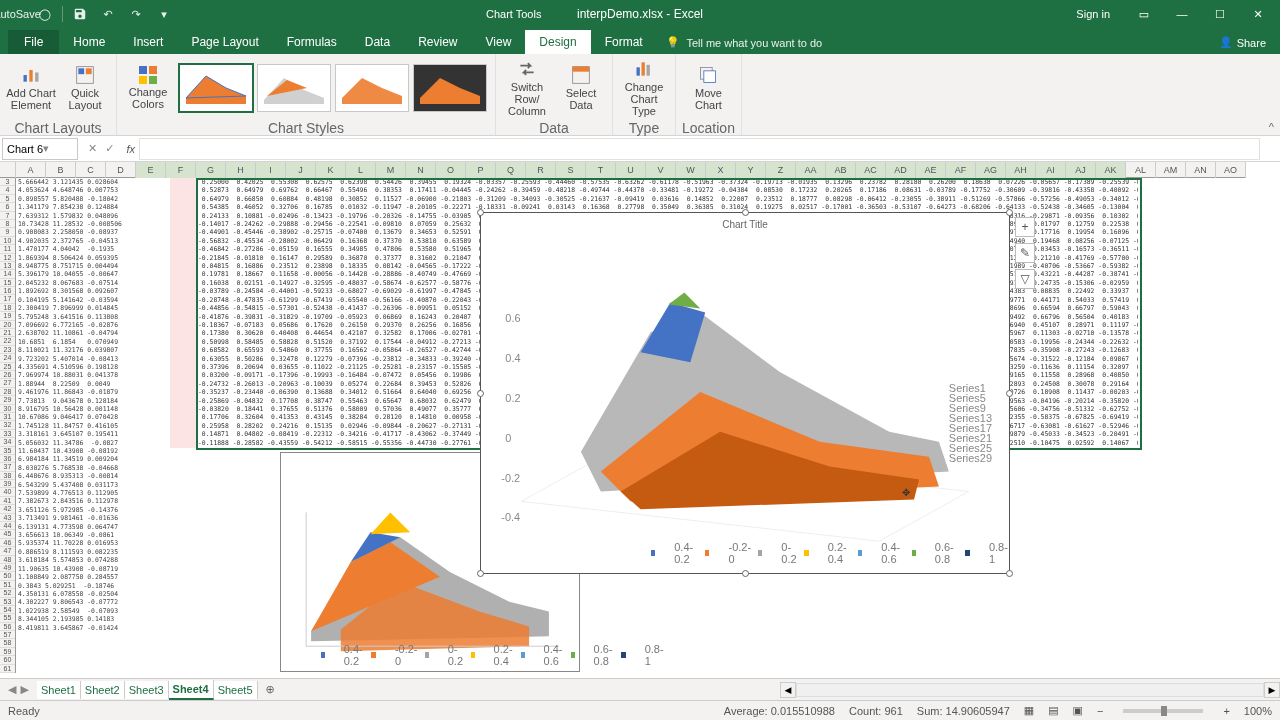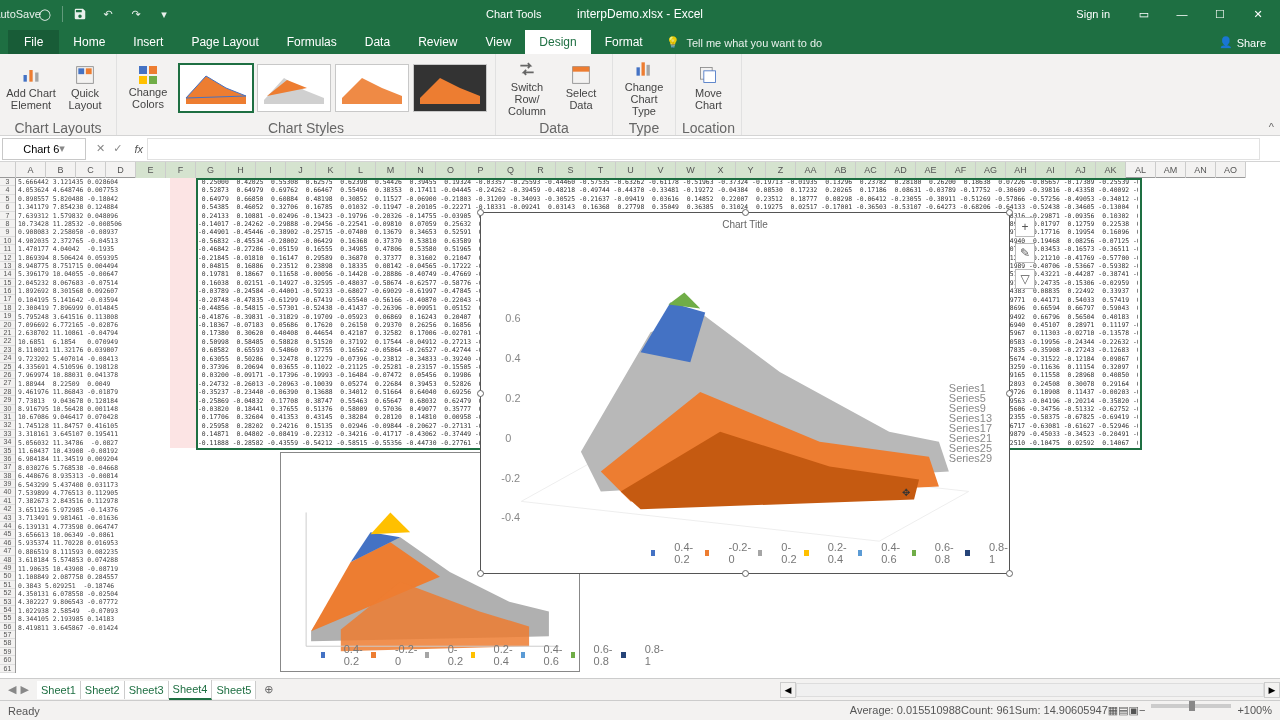--- a/index.html
+++ b/index.html
@@ -22,21 +22,21 @@
 .ribbon{height:82px;background:#f3f2f1;border-bottom:1px solid #d4d4d4;display:flex;position:relative}
 .ribbon-group{display:flex;flex-direction:column;align-items:center;padding:2px 6px;border-right:1px solid #e1e1e1}
 .rg-body{flex:1;display:flex;align-items:center;gap:4px}
 .rg-label{font-size:14px;color:#666;padding-bottom:1px}
 .big-btn{display:flex;flex-direction:column;align-items:center;justify-content:center;width:50px;height:64px;gap:2px;text-align:center;line-height:1.1;font-size:11px;color:#444}
 .style-gallery{display:flex;gap:4px;padding:2px}
 .style-thumb{width:74px;height:48px;border:1px solid #c8c8c8;background:#fff;display:flex;align-items:center;justify-content:center;overflow:hidden}
 .style-thumb.selected{border:1px solid #1e6f42;box-shadow:0 0 0 1px #1e6f42}
 .collapse-arrow{position:absolute;right:6px;bottom:2px;color:#666}
 .namebox-row{height:26px;display:flex;align-items:center;border-bottom:1px solid #d4d4d4;background:#fff}
-.namebox{width:84px;height:22px;border:1px solid #c8c8c8;margin:0 2px;padding:2px 16px;font-size:12px;display:flex;align-items:center;justify-content:center}
+.namebox{width:76px;height:22px;border:1px solid #c8c8c8;margin:0 2px;padding:2px 4px;font-size:12px;display:flex;align-items:center;justify-content:flex-start}
 .fx-btns{display:flex;gap:8px;padding:0 8px;color:#888}
 .fx-label{font-style:italic;color:#555;padding:0 4px}
 .formula-bar{flex:1;height:22px;border:1px solid #e1e1e1;margin-right:20px}
 .sheet-area{position:relative;height:517px;overflow:hidden;background:#fff}
 .col-headers{position:absolute;left:0;top:0;height:16px;display:flex;background:#f3f2f1;border-bottom:1px solid #999;z-index:2}
 .col-h{width:30px;height:16px;border-right:1px solid #ccc;text-align:center;font-size:9px;color:#555;display:flex;align-items:center;justify-content:center}
 .col-h.sel{background:#d5e3cf}
 .rowhdr-col{position:absolute;left:0;top:16px;width:16px;background:#f3f2f1;border-right:1px solid #999;z-index:2}
 .row-h{height:8.4px;border-bottom:1px solid #ddd;font-size:7px;color:#555;text-align:center;line-height:8.4px}
 .chart-box{position:absolute;border:1px solid #888;background:#fff;z-index:5}
@@ -46,27 +46,27 @@
 .handle{position:absolute;width:7px;height:7px;background:#fff;border:1px solid #666;border-radius:50%}
 .h-tl{left:-4px;top:-4px}.h-tr{right:-4px;top:-4px}.h-bl{left:-4px;bottom:-4px}.h-br{right:-4px;bottom:-4px}
 .h-tm{left:50%;top:-4px;margin-left:-3px}.h-bm{left:50%;bottom:-4px;margin-left:-3px}
 .h-ml{left:-4px;top:50%;margin-top:-3px}.h-mr{right:-4px;top:50%;margin-top:-3px}
 .chart-ctrl{position:absolute;right:-26px;width:20px;height:20px;border:1px solid #bbb;background:#fff;display:flex;align-items:center;justify-content:center;font-size:12px;color:#555}
 .surf{position:absolute;width:100%;height:100%}
 .cursor-move{position:absolute;left:902px;top:325px;z-index:20;font-size:10px;color:#333}
 .sheet-tabs{position:absolute;bottom:20px;left:0;right:0;height:22px;background:#f3f2f1;display:flex;align-items:center;border-top:1px solid #ccc}
 .st-nav{display:flex;gap:4px;padding:0 8px;color:#888}
 .st-tab{padding:3px 4px;border-right:1px solid #ccc;font-size:11px;background:#fff;color:#1e6f42}
-.st-tab.active{border-bottom:2px solid #1e6f42;font-weight:400}
+.st-tab.active{border-bottom:2px solid #1e6f42;font-weight:700}
 .st-add{padding:3px 8px;color:#666}
 .hscroll{margin-left:auto;width:500px;height:16px;display:flex;align-items:center}
 .hs-btn{width:16px;height:16px;border:1px solid #ccc;font-size:9px;display:flex;align-items:center;justify-content:center}
 .hs-track{flex:1;height:14px;background:#f0f0f0;border:1px solid #ddd}
 .statusbar{position:absolute;bottom:0;left:0;right:0;height:20px;background:#f3f2f1;border-top:1px solid #ccc;display:flex;align-items:center;padding:0 8px;font-size:11px;color:#555}
-.status-right{margin-left:auto;display:flex;align-items:flex-start}
+.status-right{margin-left:auto;display:flex;gap:14px;align-items:center}
 .zoom-slider{width:80px;height:4px;background:#ccc;position:relative;margin:0 6px}
 .zoom-thumb{position:absolute;left:38px;top:-3px;width:6px;height:10px;background:#888}
 .icon-svg{width:14px;height:14px;fill:currentColor}
 .data-behind{position:absolute;font-family:monospace;font-size:6.4px;color:#444;white-space:pre;line-height:8.4px}
 .pink-col{position:absolute;background:#fce4e4}
 .sel-border{position:absolute;border:2px solid #1e6f42;z-index:3}
 .legend-sm{position:absolute;font-size:6px;color:#777;display:flex;gap:6px}
 .legend-item{display:flex;align-items:center;gap:19px}
 .leg-sq{width:6px;height:6px}
 </style>

